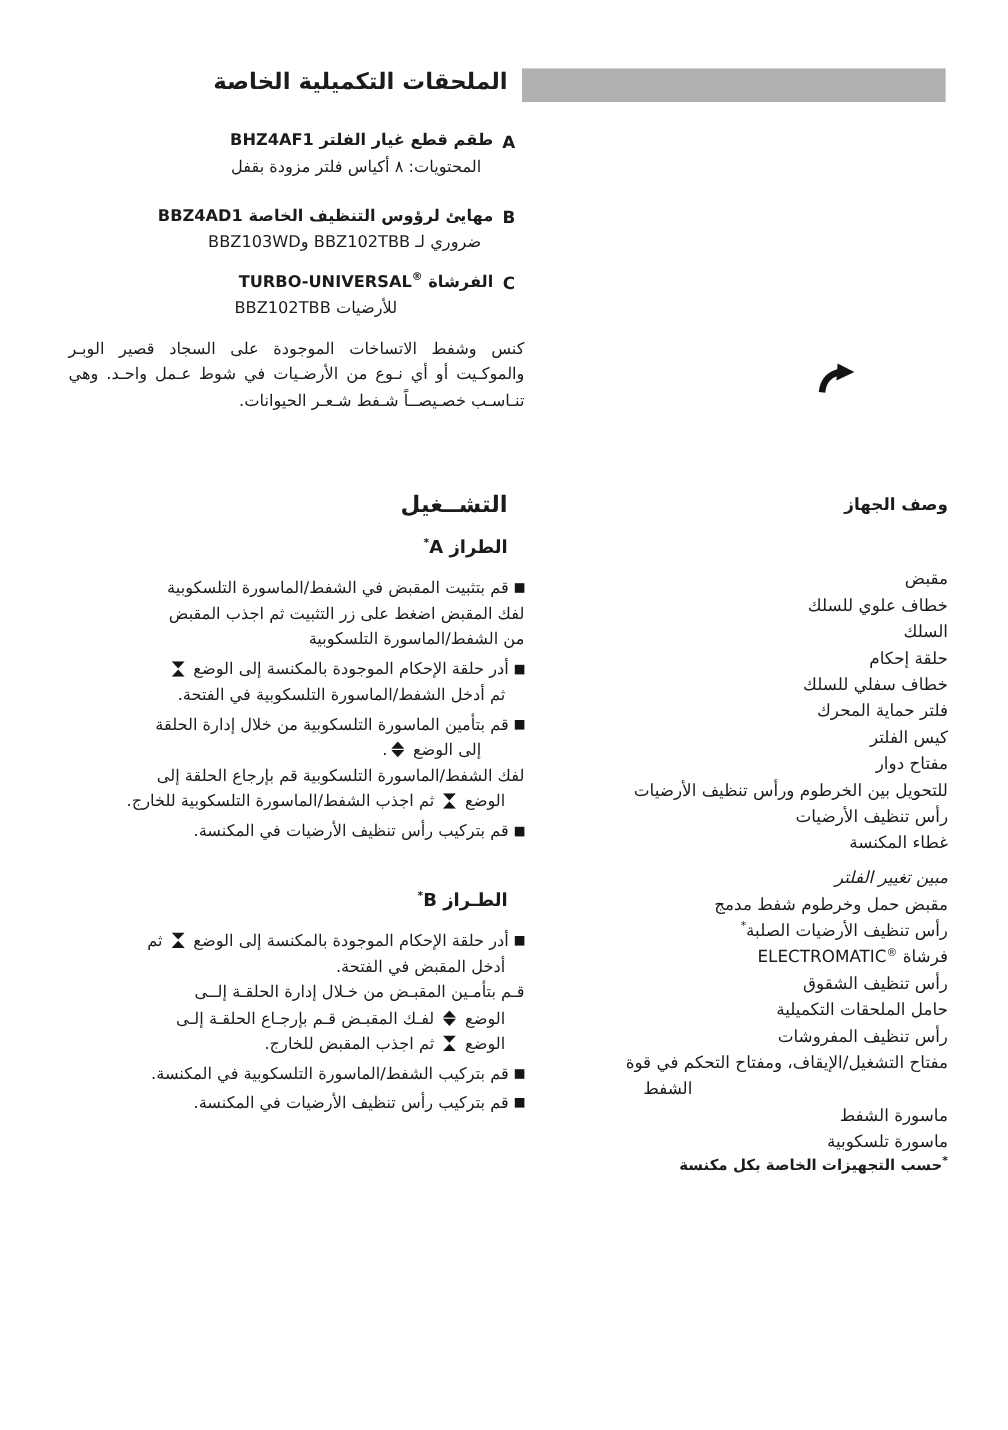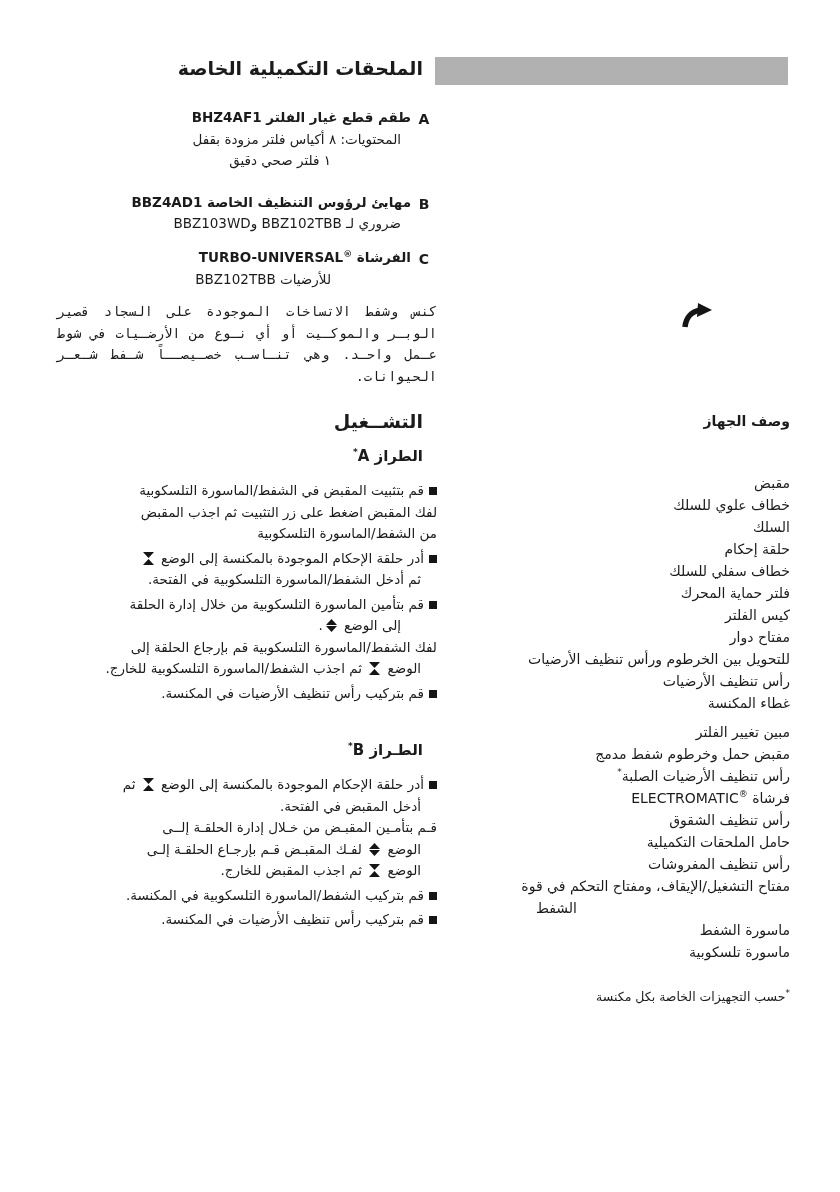--- a/index.html
+++ b/index.html
@@ -16,37 +16,37 @@
   .h-main{font-size:19px;font-weight:bold;margin:0 14px 0 0;line-height:26px;}
   .acc-title{margin-bottom:26px;}
   .acc-item{display:flex;margin-bottom:20px;}
   .acc-item.tight{margin-bottom:12px;}
   .acc-marker{flex:0 0 26px;font-weight:bold;font-size:14px;text-align:center;padding-top:1px;}
   .acc-body{flex:1;min-width:0;}
   .bold{font-weight:bold;}
   .nowrap{white-space:nowrap;}
   .ind10{margin-right:10px;}
   .ind80{margin-right:80px;}
-  .acc-para{margin:10px 0 0;text-align:justify;font-family:Liberation Mono, monospace;}
+  .acc-para{margin:10px 0 0;text-align:justify;}
   
   .op-block{position:absolute;left:57px;top:408px;width:380px;text-align:right;font-size:13.5px;line-height:21.5px;}
   .model-h{font-size:15px;font-weight:bold;margin:10px 14px 12px 0;line-height:24px;}
   .model-h.model-b{margin-top:34px;}
   .bullet{margin-bottom:3px;}
   .bl{white-space:nowrap;}
   .ind16{margin-right:16px;}
   .ind72{margin-right:36px;}
   .sq{display:inline-block;width:8px;height:8px;background:#151515;margin-left:5px;}
   
   .desc-col{position:absolute;left:437px;top:408px;width:353px;text-align:right;font-size:14px;}
   .desc-title{font-size:14px;font-weight:bold;margin:0 0 38px;line-height:26px;}
   .desc-line{line-height:22px;white-space:nowrap;}
-  .gap{margin-top:7px;}
+  .gap{margin-top:7px;font-style:italic;}
   .wrapind{margin-right:213px;}
-  .desc-note{margin-top:26px;font-size:12.5px;}
+  .desc-note{font-size:12.5px;font-weight:bold;}
   
   .sym{display:inline-block;margin:0 3px;vertical-align:-2px;line-height:0;}
   .sym svg{display:inline-block;}
   sup{font-size:9px;line-height:0;}
   .arrow{position:absolute;left:681px;top:300px;width:32px;height:32px;}
 </style>
 </head>
 <body>
 
 <div class="page">
@@ -61,21 +61,20 @@
   </div>
 
   <section class="col-main">
     <h1 class="h-main acc-title">الملحقات التكميلية الخاصة</h1>
 
     <div class="acc-item">
       <div class="acc-marker">A</div>
       <div class="acc-body">
         <div class="bold nowrap">طقم قطع غيار الفلتر BHZ4AF1</div>
         <div class="ind10 nowrap">المحتويات: ٨ أكياس فلتر مزودة بقفل</div>
-        <div class="ind80 nowrap">١ فلتر صحي دقيق</div>
       </div>
     </div>
 
     <div class="acc-item tight">
       <div class="acc-marker">B</div>
       <div class="acc-body">
         <div class="bold nowrap">مهايئ لرؤوس التنظيف الخاصة BBZ4AD1</div>
         <div class="ind10 nowrap">ضروري لـ BBZ102TBB وBBZ103WD</div>
       </div>
     </div>

